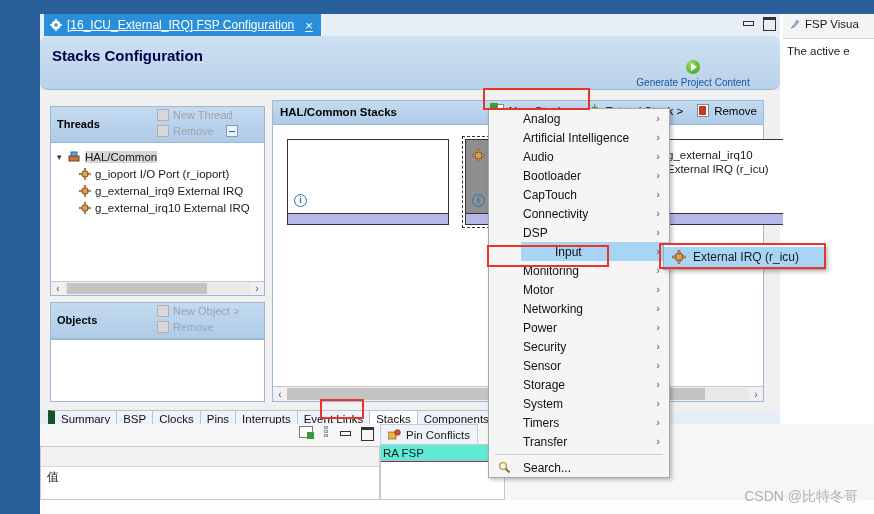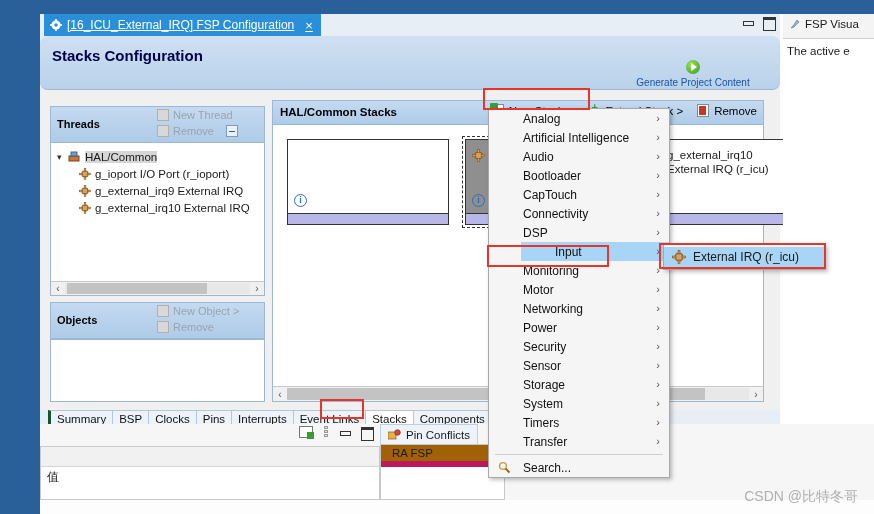--- a/index.html
+++ b/index.html
@@ -106,21 +106,21 @@
 
   .s-hscroll { position:absolute; left:0; bottom:0; width:490px; height:15px; background:#f0f0f0;
                border-top:1px solid #c8c8c8; display:flex; align-items:center; }
   .shs-track { flex:1; height:12px; background:#e8e8e8; position:relative; }
   .shs-thumb { position:absolute; left:0; top:0; height:12px; background:#c3c3c3; width:418px; }
 
   
   .btabs { position:absolute; left:8px; top:396px; height:18px; display:flex; }
   .btab { height:18px; padding:0 6px; font-size:11.5px; border:1px solid #b4c6d8; border-left:none;
           background:#eef3f9; display:flex; align-items:center; color:#111; }
-  .btab:first-child { border-left:3px solid #14532d; }
+  .btab:first-child { border-left:7px solid #14532d; }
   .btab.active { background:#ffffff; }
 
   
   .rpanel { position:absolute; left:783px; top:14px; width:91px; height:410px; background:#f4f4f4; }
   .rtab { position:absolute; left:0; top:0; height:20px; display:flex; align-items:center; gap:4px;
           padding:0 6px; font-size:11.5px; background:#f4f4f4; white-space:nowrap; }
   .rtab-body { position:absolute; left:0; top:24px; width:91px; height:386px; background:#fff;
                border-top:1px solid #d0d0d0; font-size:11.5px; padding:6px 4px; }
   .brush-ic { width:12px; height:12px; position:relative; display:inline-block; }
 
@@ -134,21 +134,21 @@
   .ic-dots span { position:absolute; left:0; width:4px; height:3px; border:1px solid #999; background:#e4e4e4; }
   .bl-panel { position:absolute; left:0; top:22px; width:340px; height:54px; background:#fff; border:1px solid #c8c8c8; }
   .bl-head { height:20px; background:#f1f1f1; border-bottom:1px solid #d5d5d5; }
   .bl-cell { padding:2px 6px; font-size:12px; }
 
   .pin-tab { position:absolute; left:340px; top:0; height:20px; display:flex; align-items:center; gap:5px;
              padding:0 7px; font-size:11.5px; background:#eef3f9; border:1px solid #c0cfdd; border-bottom:none; }
   .pin-ic { width:13px; height:12px; position:relative; display:inline-block; }
   .monitor-ic { position:absolute; left:452px; top:3px; width:14px; height:12px; border:1.5px solid #2a6fbb; border-radius:2px; }
   .ra-panel { position:absolute; left:340px; top:20px; width:125px; height:56px; background:#fff; border:1px solid #c8c8c8; }
-  .ra-head { padding:2px 11px; font-size:11.5px; background:#a16207; border-bottom:6px solid #be185d; }
+  .ra-head { padding:2px 2px; font-size:11.5px; background:#5eead4; border-bottom:1px solid #be185d; }
 
   
   .ctxmenu { position:absolute; left:488px; top:108px; width:182px; background:#f5f5f5;
              border:1px solid #a8a8a8; box-shadow:2px 2px 4px rgba(0,0,0,.25); z-index:40; }
   .mi { height:19px; display:flex; align-items:center; padding:0 6px 0 34px; font-size:12px;
        color:#111; position:relative; }
   .mi .arrow { position:absolute; right:9px; top:3px; font-size:11px; color:#555; }
   .mi.hl { background:#a8d4f5;margin-left:32px; }
   .mi-sep { height:1px; background:#cfcfcf; margin:3px 6px; }
   .mi.search { padding-left:34px; }

